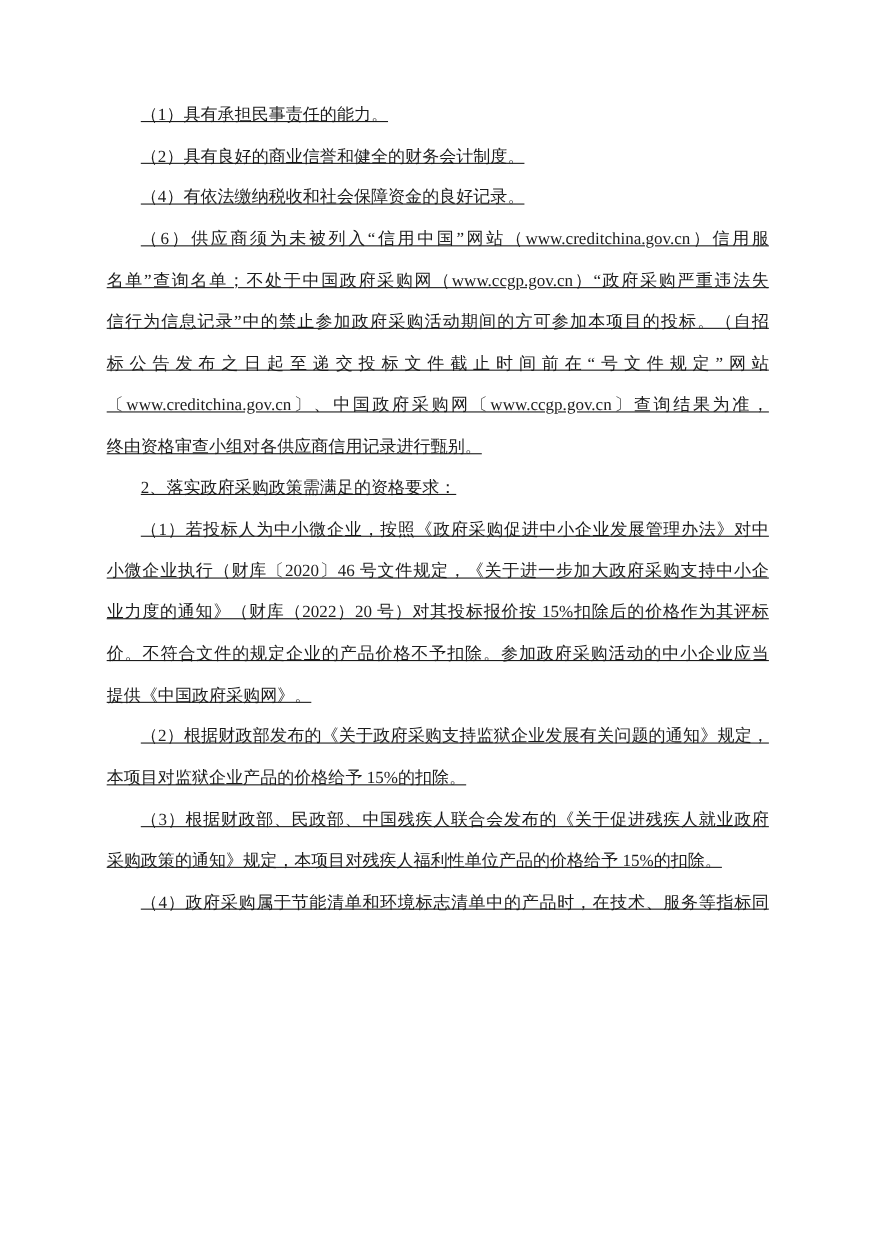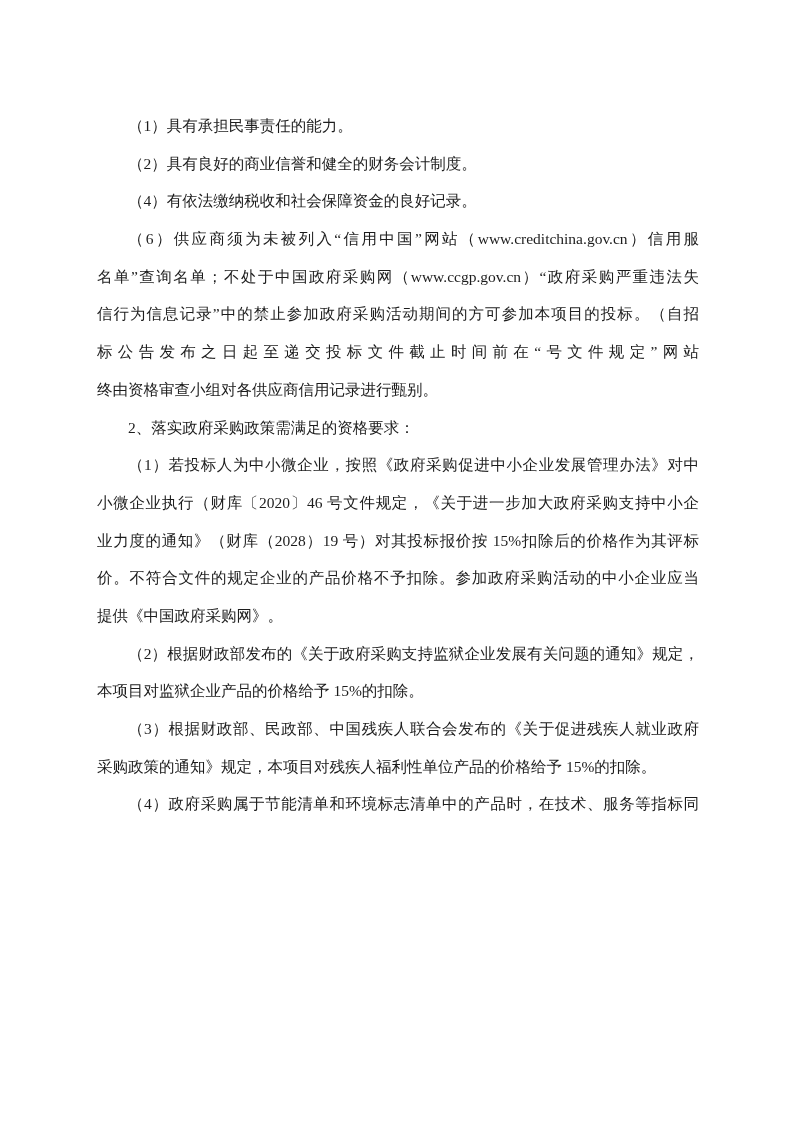--- a/index.html
+++ b/index.html
@@ -6,22 +6,23 @@
   body{
     width:793px;height:1122px;
     background:#ffffff;
     position:relative;
     font-family:"Liberation Serif","DejaVu Serif",serif;
     color:#1c1c1c;
     overflow:hidden;
   }
   .page{
     position:absolute;
-    left:97px; top:107px;
+    left:97px; top:86px;
     width:602px;
+    text-decoration:underline;
   }
   .para{margin:0;padding:0;}
   .line{
     font-size:15.5px;
     line-height:37.7px;
     height:37.7px;
     white-space:nowrap;
     overflow:visible;
   }
   .line.j{
@@ -44,29 +45,30 @@
       <div class="line ind">（2）具有良好的商业信誉和健全的财务会计制度。</div>
     </div>
     <div class="para">
       <div class="line ind">（4）有依法缴纳税收和社会保障资金的良好记录。</div>
     </div>
     <div class="para">
       <div class="line j ind">（6）供应商须为未被列入“信用中国”网站（www.creditchina.gov.cn）信用服</div>
       <div class="line j">名单”查询名单；不处于中国政府采购网（www.ccgp.gov.cn）“政府采购严重违法失</div>
       <div class="line j">信行为信息记录”中的禁止参加政府采购活动期间的方可参加本项目的投标。（自招</div>
       <div class="line j">标公告发布之日起至递交投标文件截止时间前在“号文件规定”网站</div>
+      <div class="line j">〔www.creditchina.gov.cn〕、中国政府采购网〔www.ccgp.gov.cn〕查询结果为准，</div>
       <div class="line">终由资格审查小组对各供应商信用记录进行甄别。</div>
     </div>
     <div class="para">
       <div class="line ind">2、落实政府采购政策需满足的资格要求：</div>
     </div>
     <div class="para">
       <div class="line j ind">（1）若投标人为中小微企业，按照《政府采购促进中小企业发展管理办法》对中</div>
       <div class="line j">小微企业执行（财库〔2020〕46 号文件规定，《关于进一步加大政府采购支持中小企</div>
-      <div class="line j">业力度的通知》（财库（2028）19 号）对其投标报价按 15%扣除后的价格作为其评标</div>
+      <div class="line j">业力度的通知》（财库（2022）20 号）对其投标报价按 15%扣除后的价格作为其评标</div>
       <div class="line j">价。不符合文件的规定企业的产品价格不予扣除。参加政府采购活动的中小企业应当</div>
       <div class="line">提供《中国政府采购网》。</div>
     </div>
     <div class="para">
       <div class="line j ind">（2）根据财政部发布的《关于政府采购支持监狱企业发展有关问题的通知》规定，</div>
       <div class="line">本项目对监狱企业产品的价格给予 15%的扣除。</div>
     </div>
     <div class="para">
       <div class="line j ind">（3）根据财政部、民政部、中国残疾人联合会发布的《关于促进残疾人就业政府</div>
       <div class="line">采购政策的通知》规定，本项目对残疾人福利性单位产品的价格给予 15%的扣除。</div>

